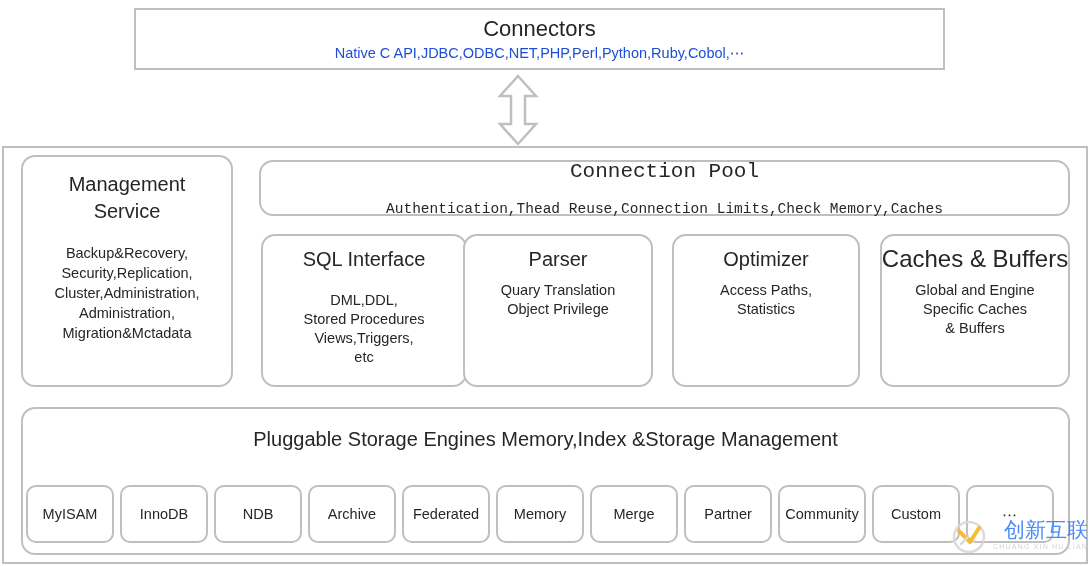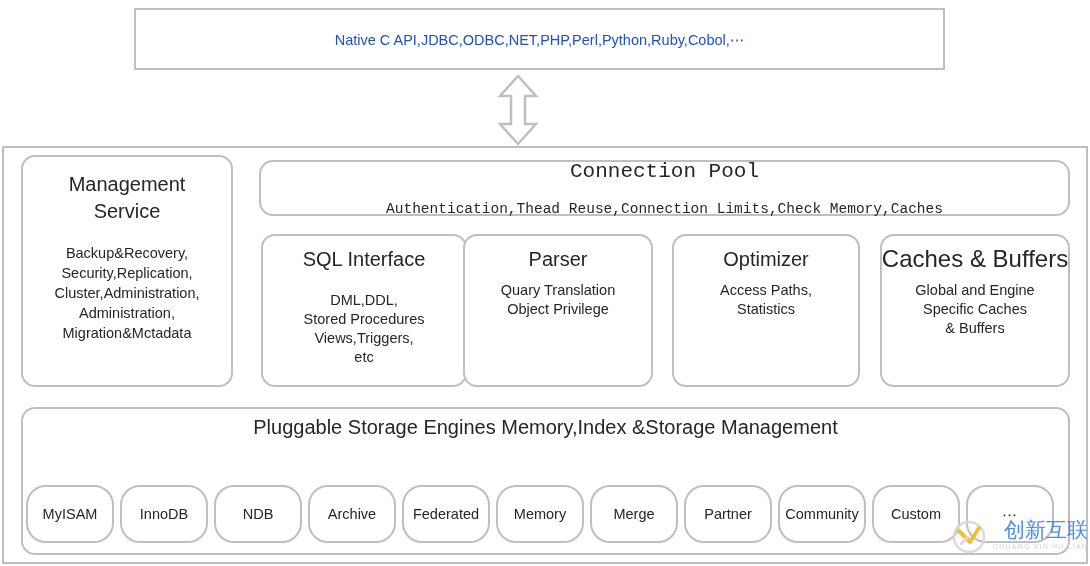--- a/index.html
+++ b/index.html
@@ -92,34 +92,34 @@
 
   #sql-interface-box { left: 261px; width: 206px; gap: 10px; }
   #parser-box        { left: 463px; width: 190px; }
   #optimizer-box     { left: 672px; width: 188px; }
   #caches-buffers-box{ left: 880px; width: 190px; }
   #caches-buffers-box .title { font-size: 24px; margin-left: 0; }
 
   
   #storage-box {
     left: 21px; top: 407px; width: 1049px; height: 148px;
-    justify-content: flex-start; padding-top: 4px;
+    justify-content: flex-start; padding-top: 16px;
   }
   #storage-box .title { font-size: 20px; line-height: 28px; text-align: center; }
 
   #engine-row {
     position: absolute;
     left: 26px; top: 485px; width: 1040px; height: 58px;
     display: flex;
     gap: 6px;
   }
   .engine-chip {
     width: 88px; height: 58px;
     border: 2px solid #bfbfbf;
-    border-radius: 20px;
+    border-radius: 10px;
     background: #ffffff;
     box-sizing: border-box;
     display: flex; align-items: center; justify-content: center;
     text-align: center;
     font-size: 14.5px; line-height: 19px;
     color: #262626;
     padding: 0 4px;
   }
   .engine-chip.ellipsis { font-size: 15px; letter-spacing: 1px; }
 
@@ -146,20 +146,21 @@
     font-size: 7px; line-height: 9px;
     color: #cfcfcf;
     letter-spacing: 1.2px;
     white-space: nowrap;
   }
 </style>
 </head>
 <body>
 
 <div class="abs" id="connectors-box">
+  <div class="title">Connectors</div>
   <div class="sub">Native C API,JDBC,ODBC,NET,PHP,Perl,Python,Ruby,Cobol,⋯</div>
 </div>
 
 <div class="abs" id="arrow-connector">
   <svg width="44" height="72" viewBox="0 0 44 72" aria-hidden="true">
     <polygon points="22,2 40,22 29,22 29,50 40,50 22,70 4,50 15,50 15,22 4,22" fill="#ffffff" stroke="#bfbfbf" stroke-width="2.5" stroke-linejoin="miter"></polygon>
   </svg>
 </div>
 
 <div class="abs" id="server-container"></div>

